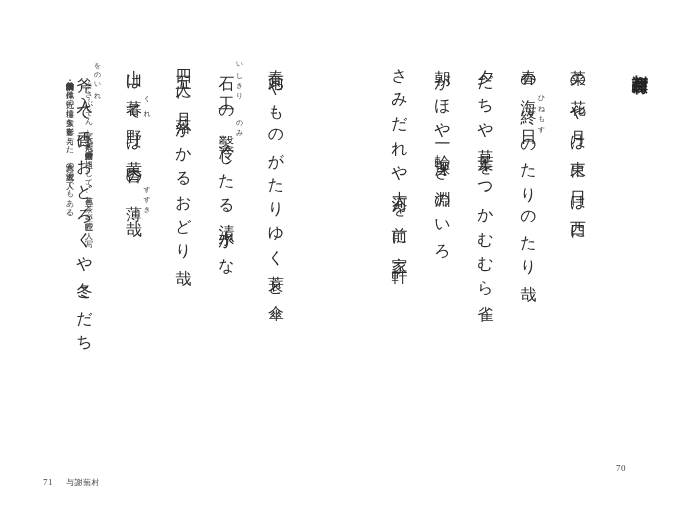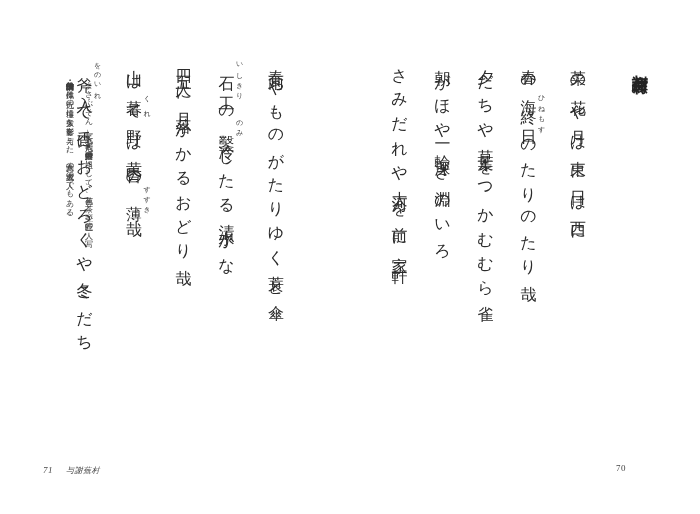--- a/index.html
+++ b/index.html
@@ -58,21 +58,21 @@
   }
   .bio-line { margin: 0 0 0 11px; }
 
   
   .folio {
     position: absolute;
     font-size: 9px;
     color: #454545;
     letter-spacing: 0.5px;
   }
-  .folio-left { left: 43px; bottom: 38px; font-style: italic; }
+  .folio-left { left: 43px; bottom: 26px; }
   .folio-left .running-title { margin-left: 13px; font-size: 8px; }
   .folio-right { left: 616px; bottom: 41px; }
 </style>
 </head>
 <body>
 
 <main class="spread">
 
   <h1 class="book-title">与謝蕪村</h1>
 

